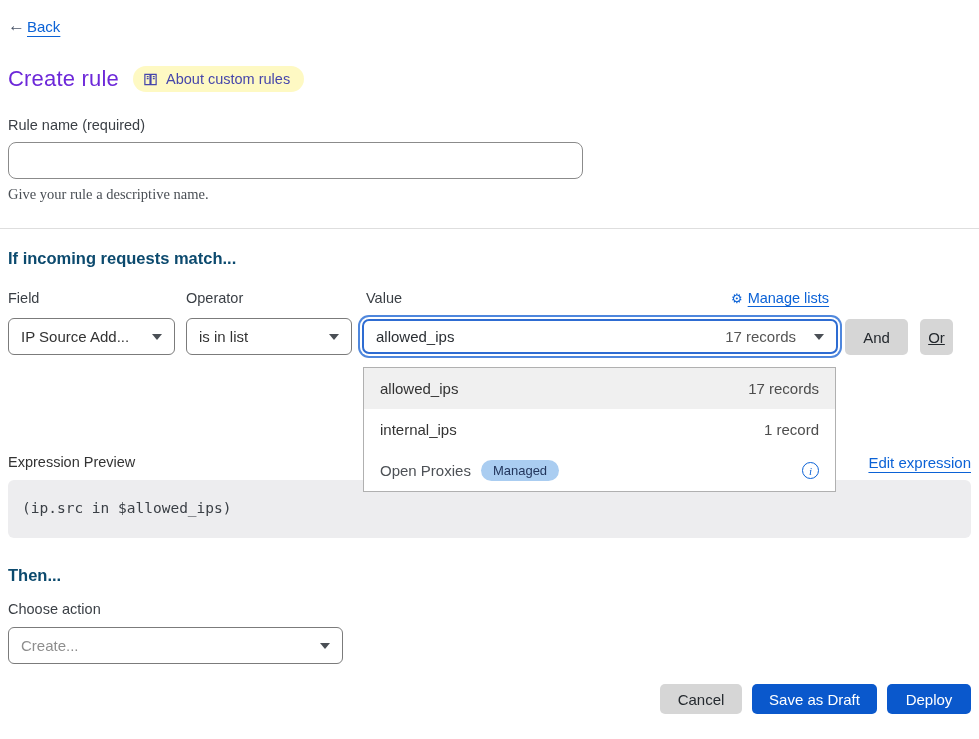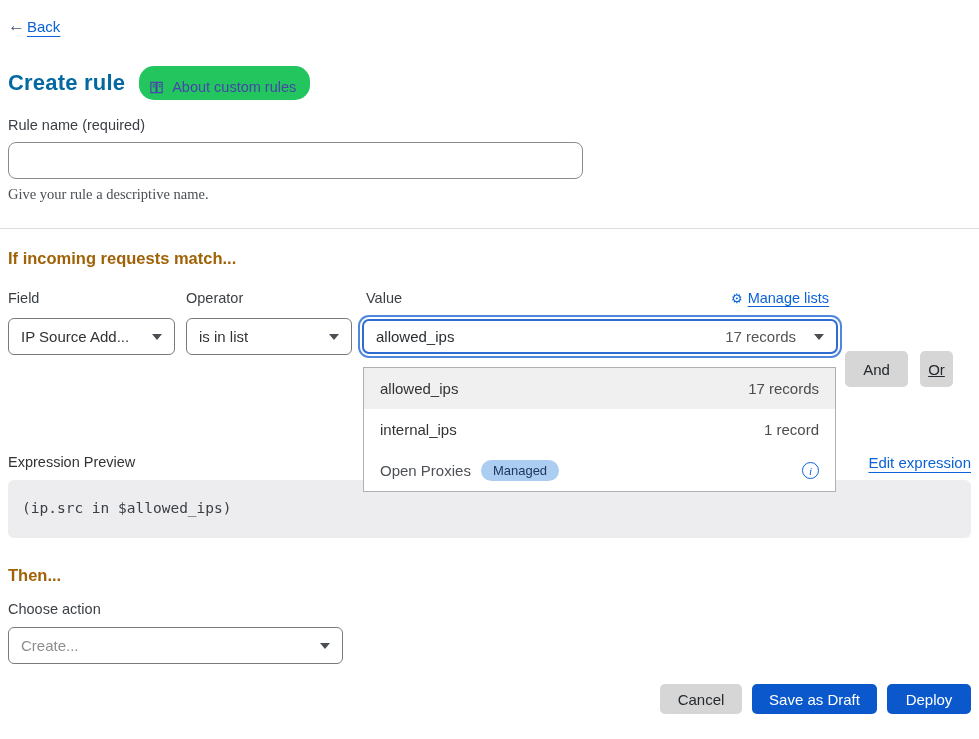--- a/index.html
+++ b/index.html
@@ -24,27 +24,27 @@
     color: #0b62d6;
     text-decoration: none;
     display: flex; align-items: center; gap: 2px;
     cursor: pointer;
   }
   .back-arrow { color: #4a5568; text-decoration: none; font-size: 17px; }
   .back-text { text-decoration: underline; text-underline-offset: 4px; }
 
   
   .title-row { left: 8px; top: 66px; display: flex; align-items: center; gap: 14px; }
-  .page-title { font-size: 22px; font-weight: 700; color: #0369a1; letter-spacing: 0.2px; }
+  .page-title { font-size: 22px; font-weight: 400; color: #6d28d9; letter-spacing: 0.2px; }
   .about-badge {
     display: inline-flex; align-items: center; gap: 8px;
-    background: #22c55e;
+    background: #fef9c3;
     color: #4646ab;
     font-size: 14.5px;
-    padding: 13px 14px 5px 10px;
+    padding: 5px 14px 5px 10px;
     border-radius: 15px;
     cursor: pointer;
   }
   .book-icon { display: inline-flex; }
   .book-icon svg { width: 15px; height: 15px; stroke: #4646ab; fill: none; stroke-width: 1.3; }
 
   
   .field-label { font-size: 14.5px; color: #3a3f45; }
   .rule-name-label { left: 8px; top: 117px; }
   .rule-name-input {
@@ -57,21 +57,21 @@
     font-family: "Liberation Sans", sans-serif;
     color: #333;
     outline: none;
     background: #fff;
   }
   .helper-text { left: 8px; top: 186px; font-size: 14.5px; color: #4a4f55; font-family: Liberation Serif, serif; }
 
   .divider { left: 0; top: 228px; width: 979px; border-top: 1px solid #dedede; }
 
   
-  .section-heading { font-size: 16.5px; font-weight: 700; color: #a16207; }
+  .section-heading { font-size: 16.5px; font-weight: 700; color: #0c4a6e; }
   .match-heading { left: 8px; top: 249px; }
 
   .col-label-field { left: 8px; top: 290px; }
   .col-label-operator { left: 186px; top: 290px; }
   .col-label-value { left: 366px; top: 290px; }
 
   .manage-lists {
     top: 290px; left: 731px;
     display: flex; align-items: center; gap: 5px;
     font-size: 14.5px;
@@ -120,21 +120,21 @@
 
   .pill-btn {
     top: 319px; height: 36px;
     background: #d6d6d6;
     border: none;
     border-radius: 5px;
     color: #24292e;
     font-size: 15px;
     font-family: "Liberation Sans", sans-serif;
     cursor: pointer;
-    display: flex; align-items: center; justify-content: center; margin-top: 32px;
+    display: flex; align-items: center; justify-content: center;
   }
   .and-btn { left: 845px; width: 63px; }
   .or-btn  { left: 920px; width: 33px; text-decoration: underline; }
 
   
   .dropdown-panel {
     left: 363px; top: 367px;
     width: 473px;
     background: #fff;
     border: 1px solid #b0b0b0;

